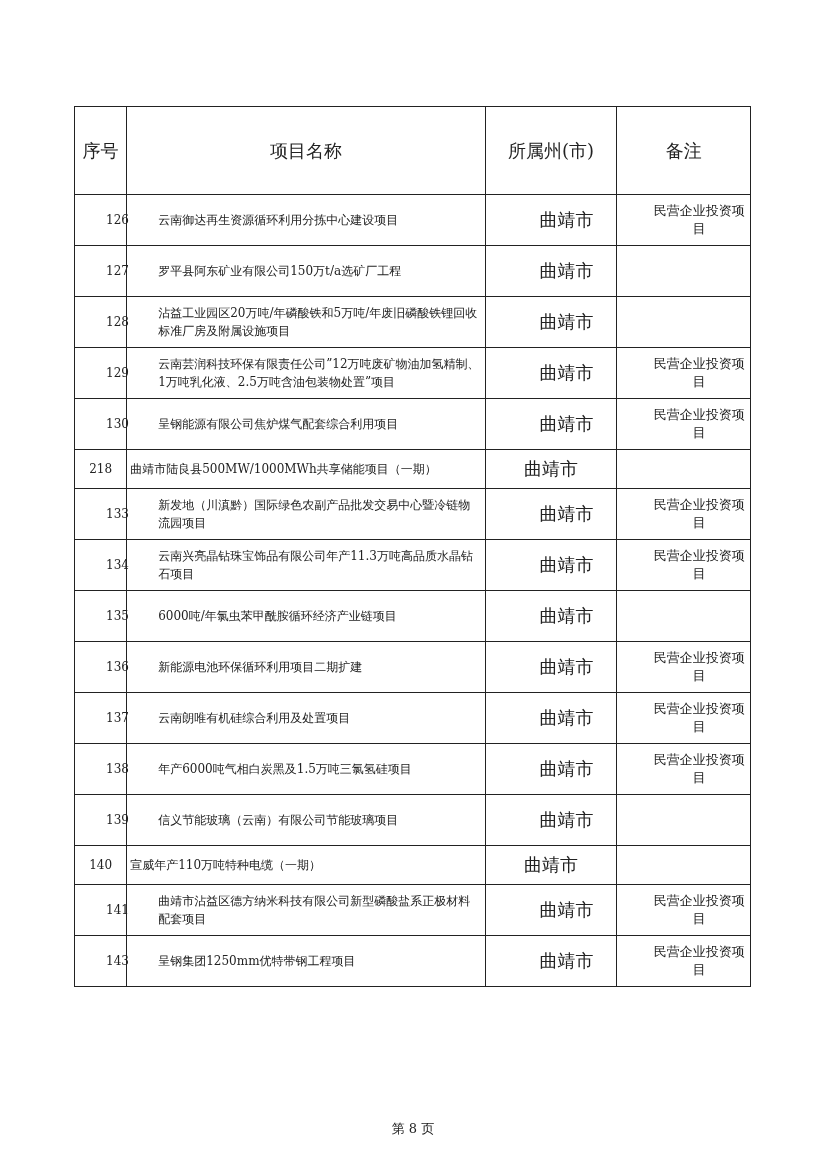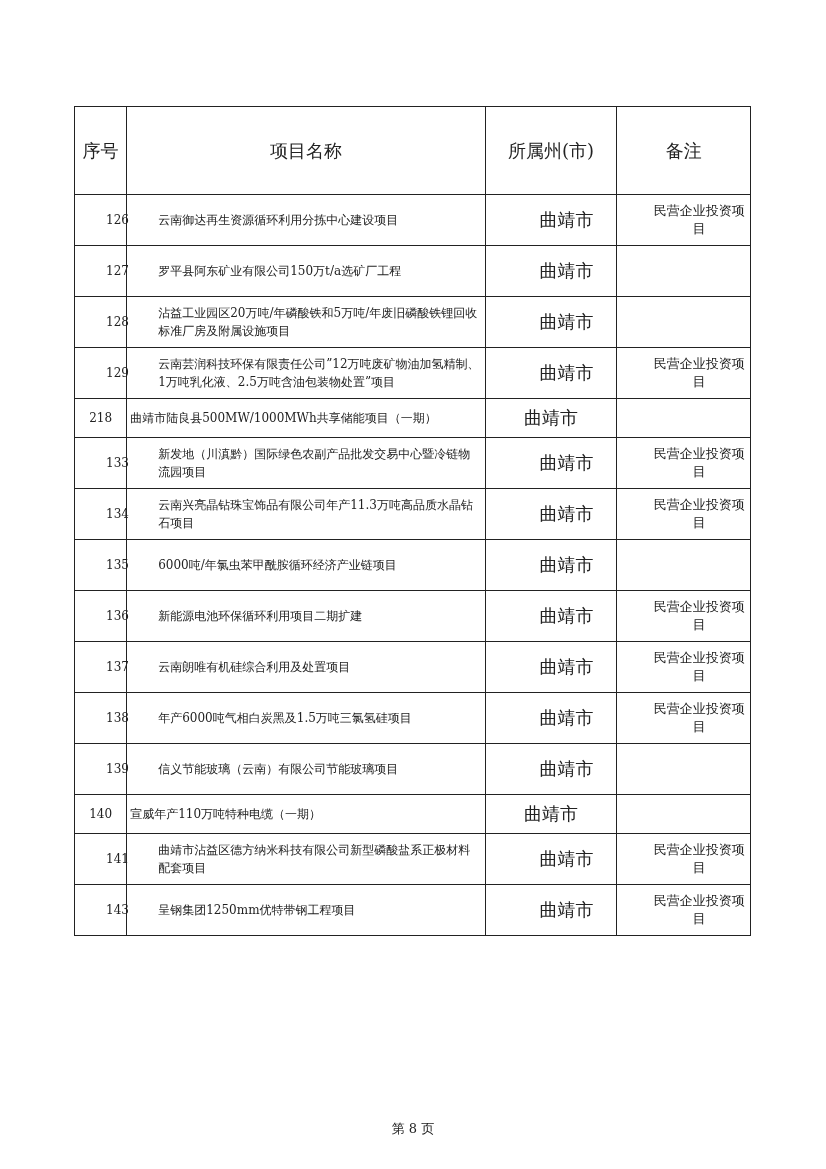--- a/index.html
+++ b/index.html
@@ -55,20 +55,26 @@
       </tr>
       <tr class="tall">
         <td class="c-no">128</td>
         <td class="c-name">沾益工业园区20万吨/年磷酸铁和5万吨/年废旧磷酸铁锂回收标准厂房及附属设施项目</td>
         <td class="c-city">曲靖市</td>
         <td class="c-note"></td>
       </tr>
       <tr class="tall">
         <td class="c-no">129</td>
         <td class="c-name">云南芸润科技环保有限责任公司”12万吨废矿物油加氢精制、1万吨乳化液、2.5万吨含油包装物处置”项目</td>
+        <td class="c-city">曲靖市</td>
+        <td class="c-note">民营企业投资项目</td>
+      </tr>
+      <tr class="tall">
+        <td class="c-no">130</td>
+        <td class="c-name">呈钢能源有限公司焦炉煤气配套综合利用项目</td>
         <td class="c-city">曲靖市</td>
         <td class="c-note">民营企业投资项目</td>
       </tr>
       <tr class="short">
         <td class="c-no">218</td>
         <td class="c-name">曲靖市陆良县500MW/1000MWh共享储能项目（一期）</td>
         <td class="c-city">曲靖市</td>
         <td class="c-note"></td>
       </tr>
       <tr class="tall">

